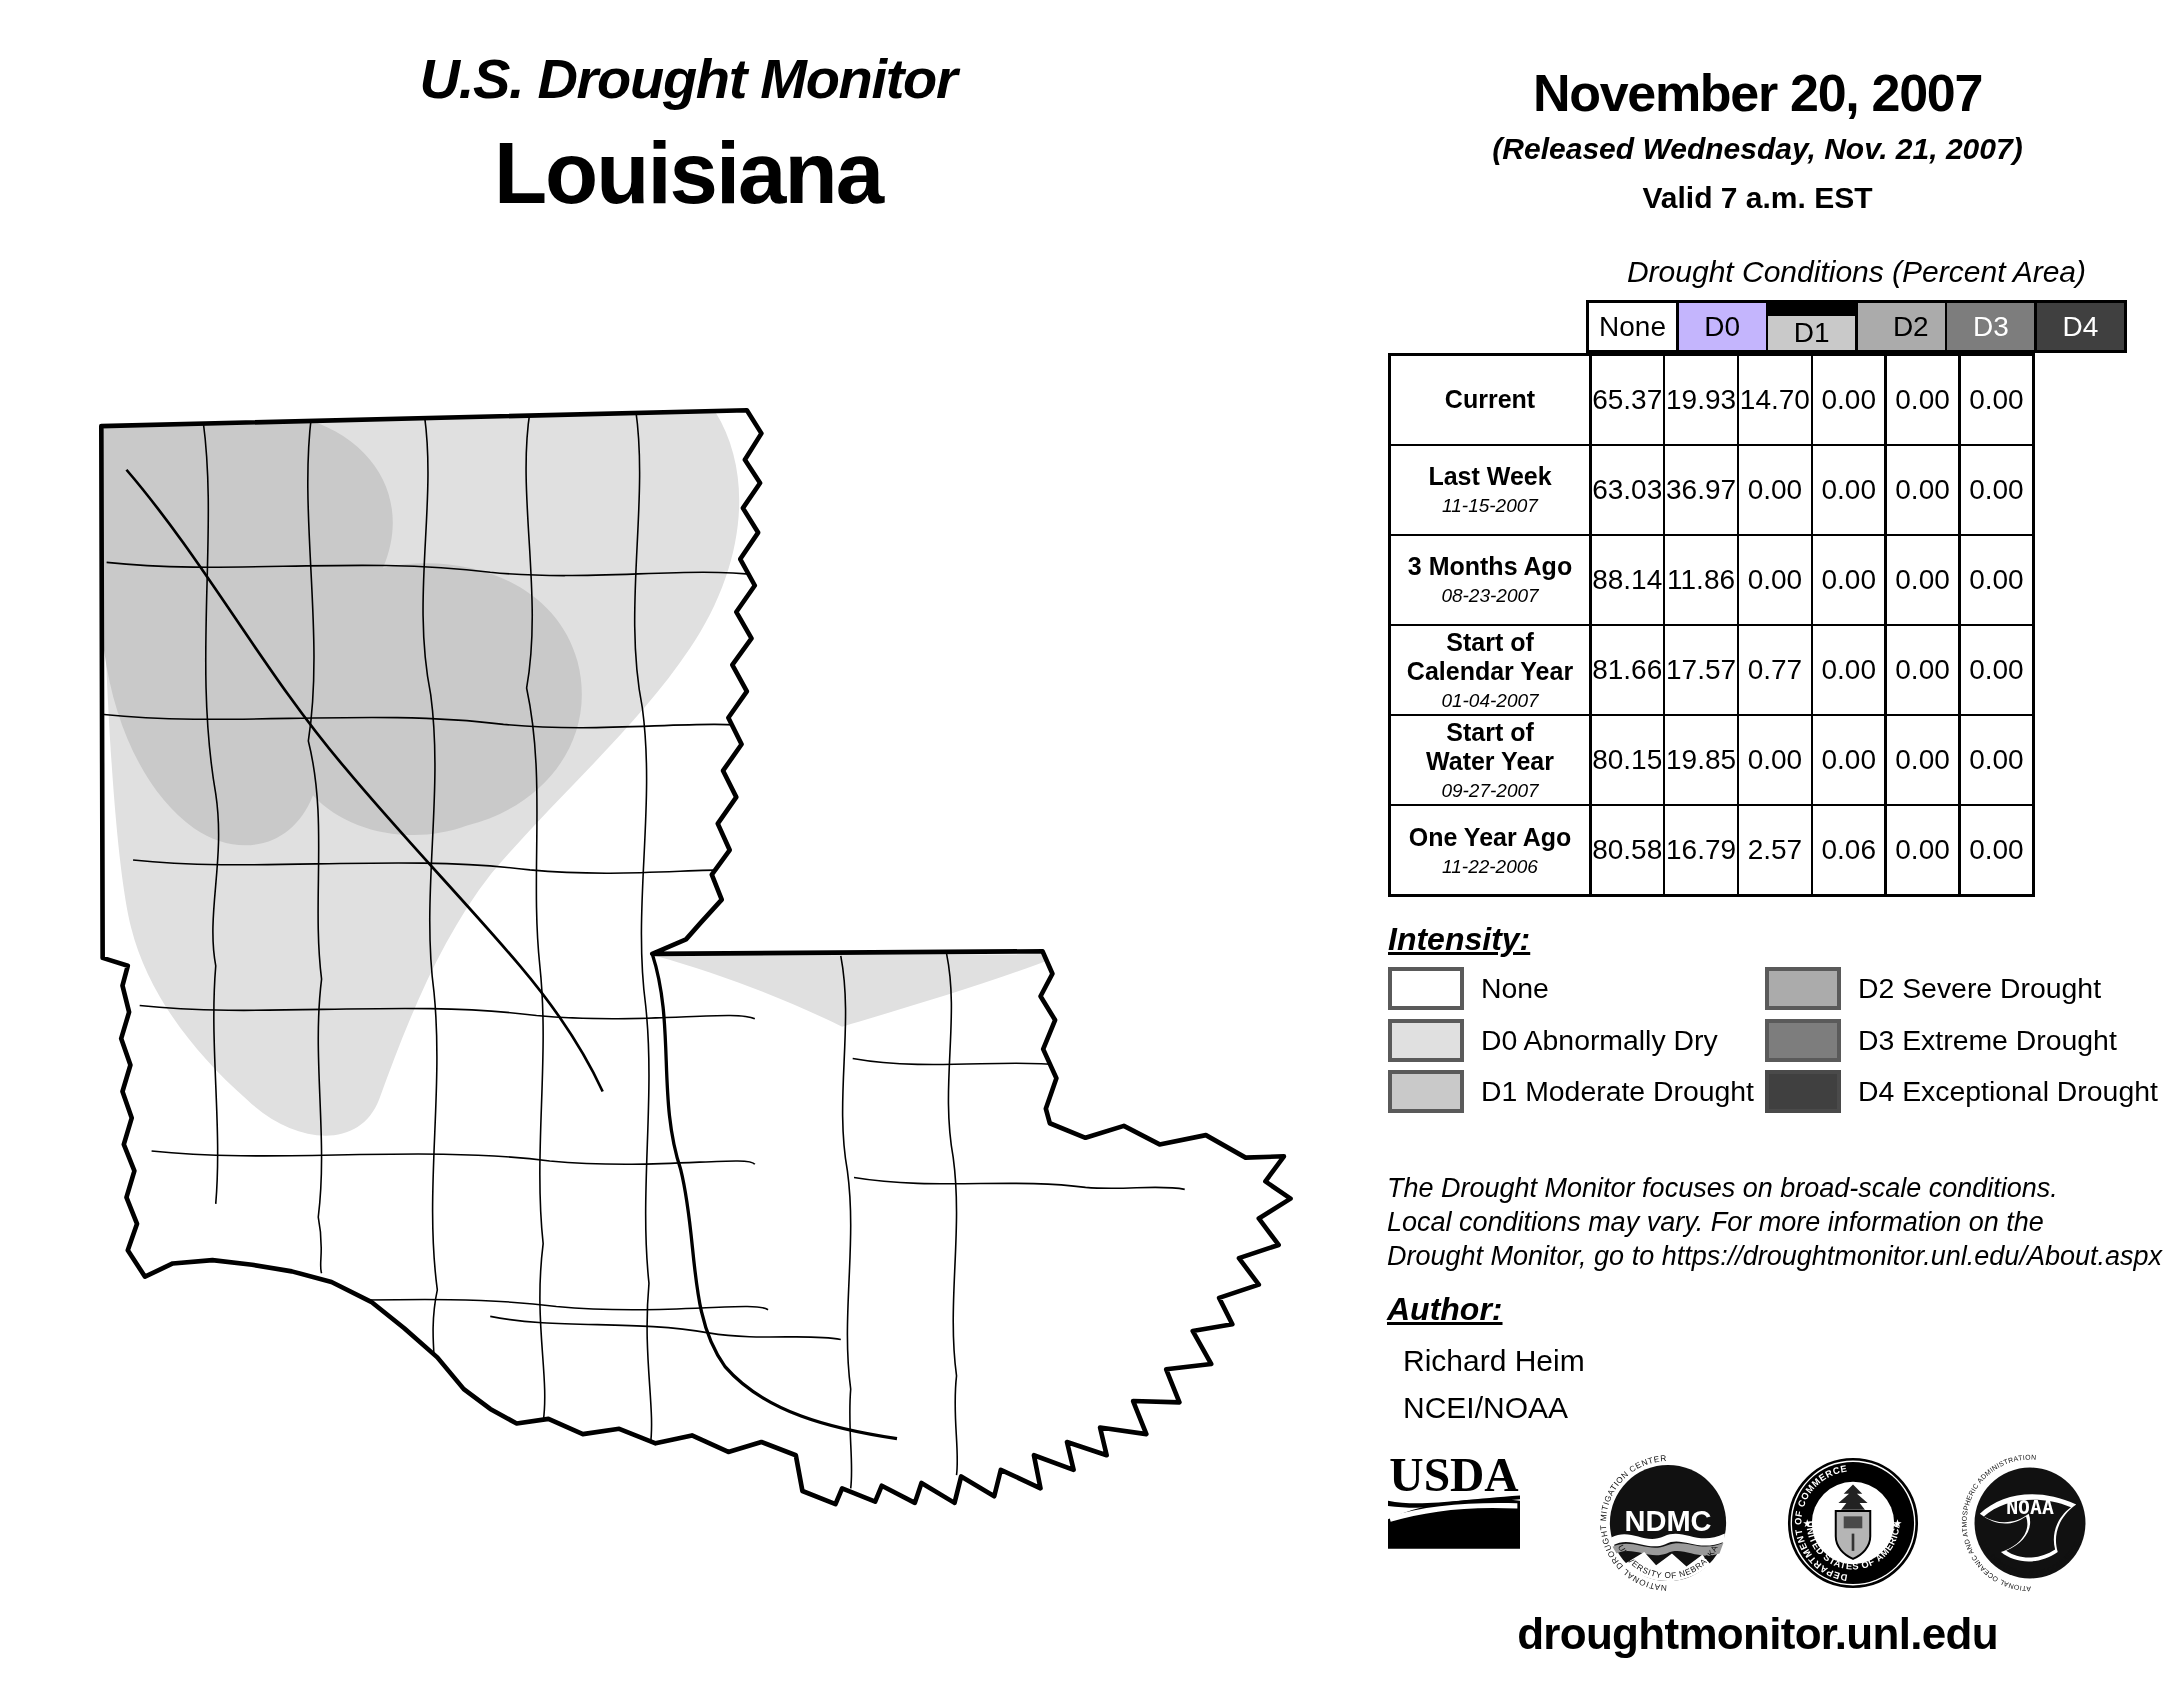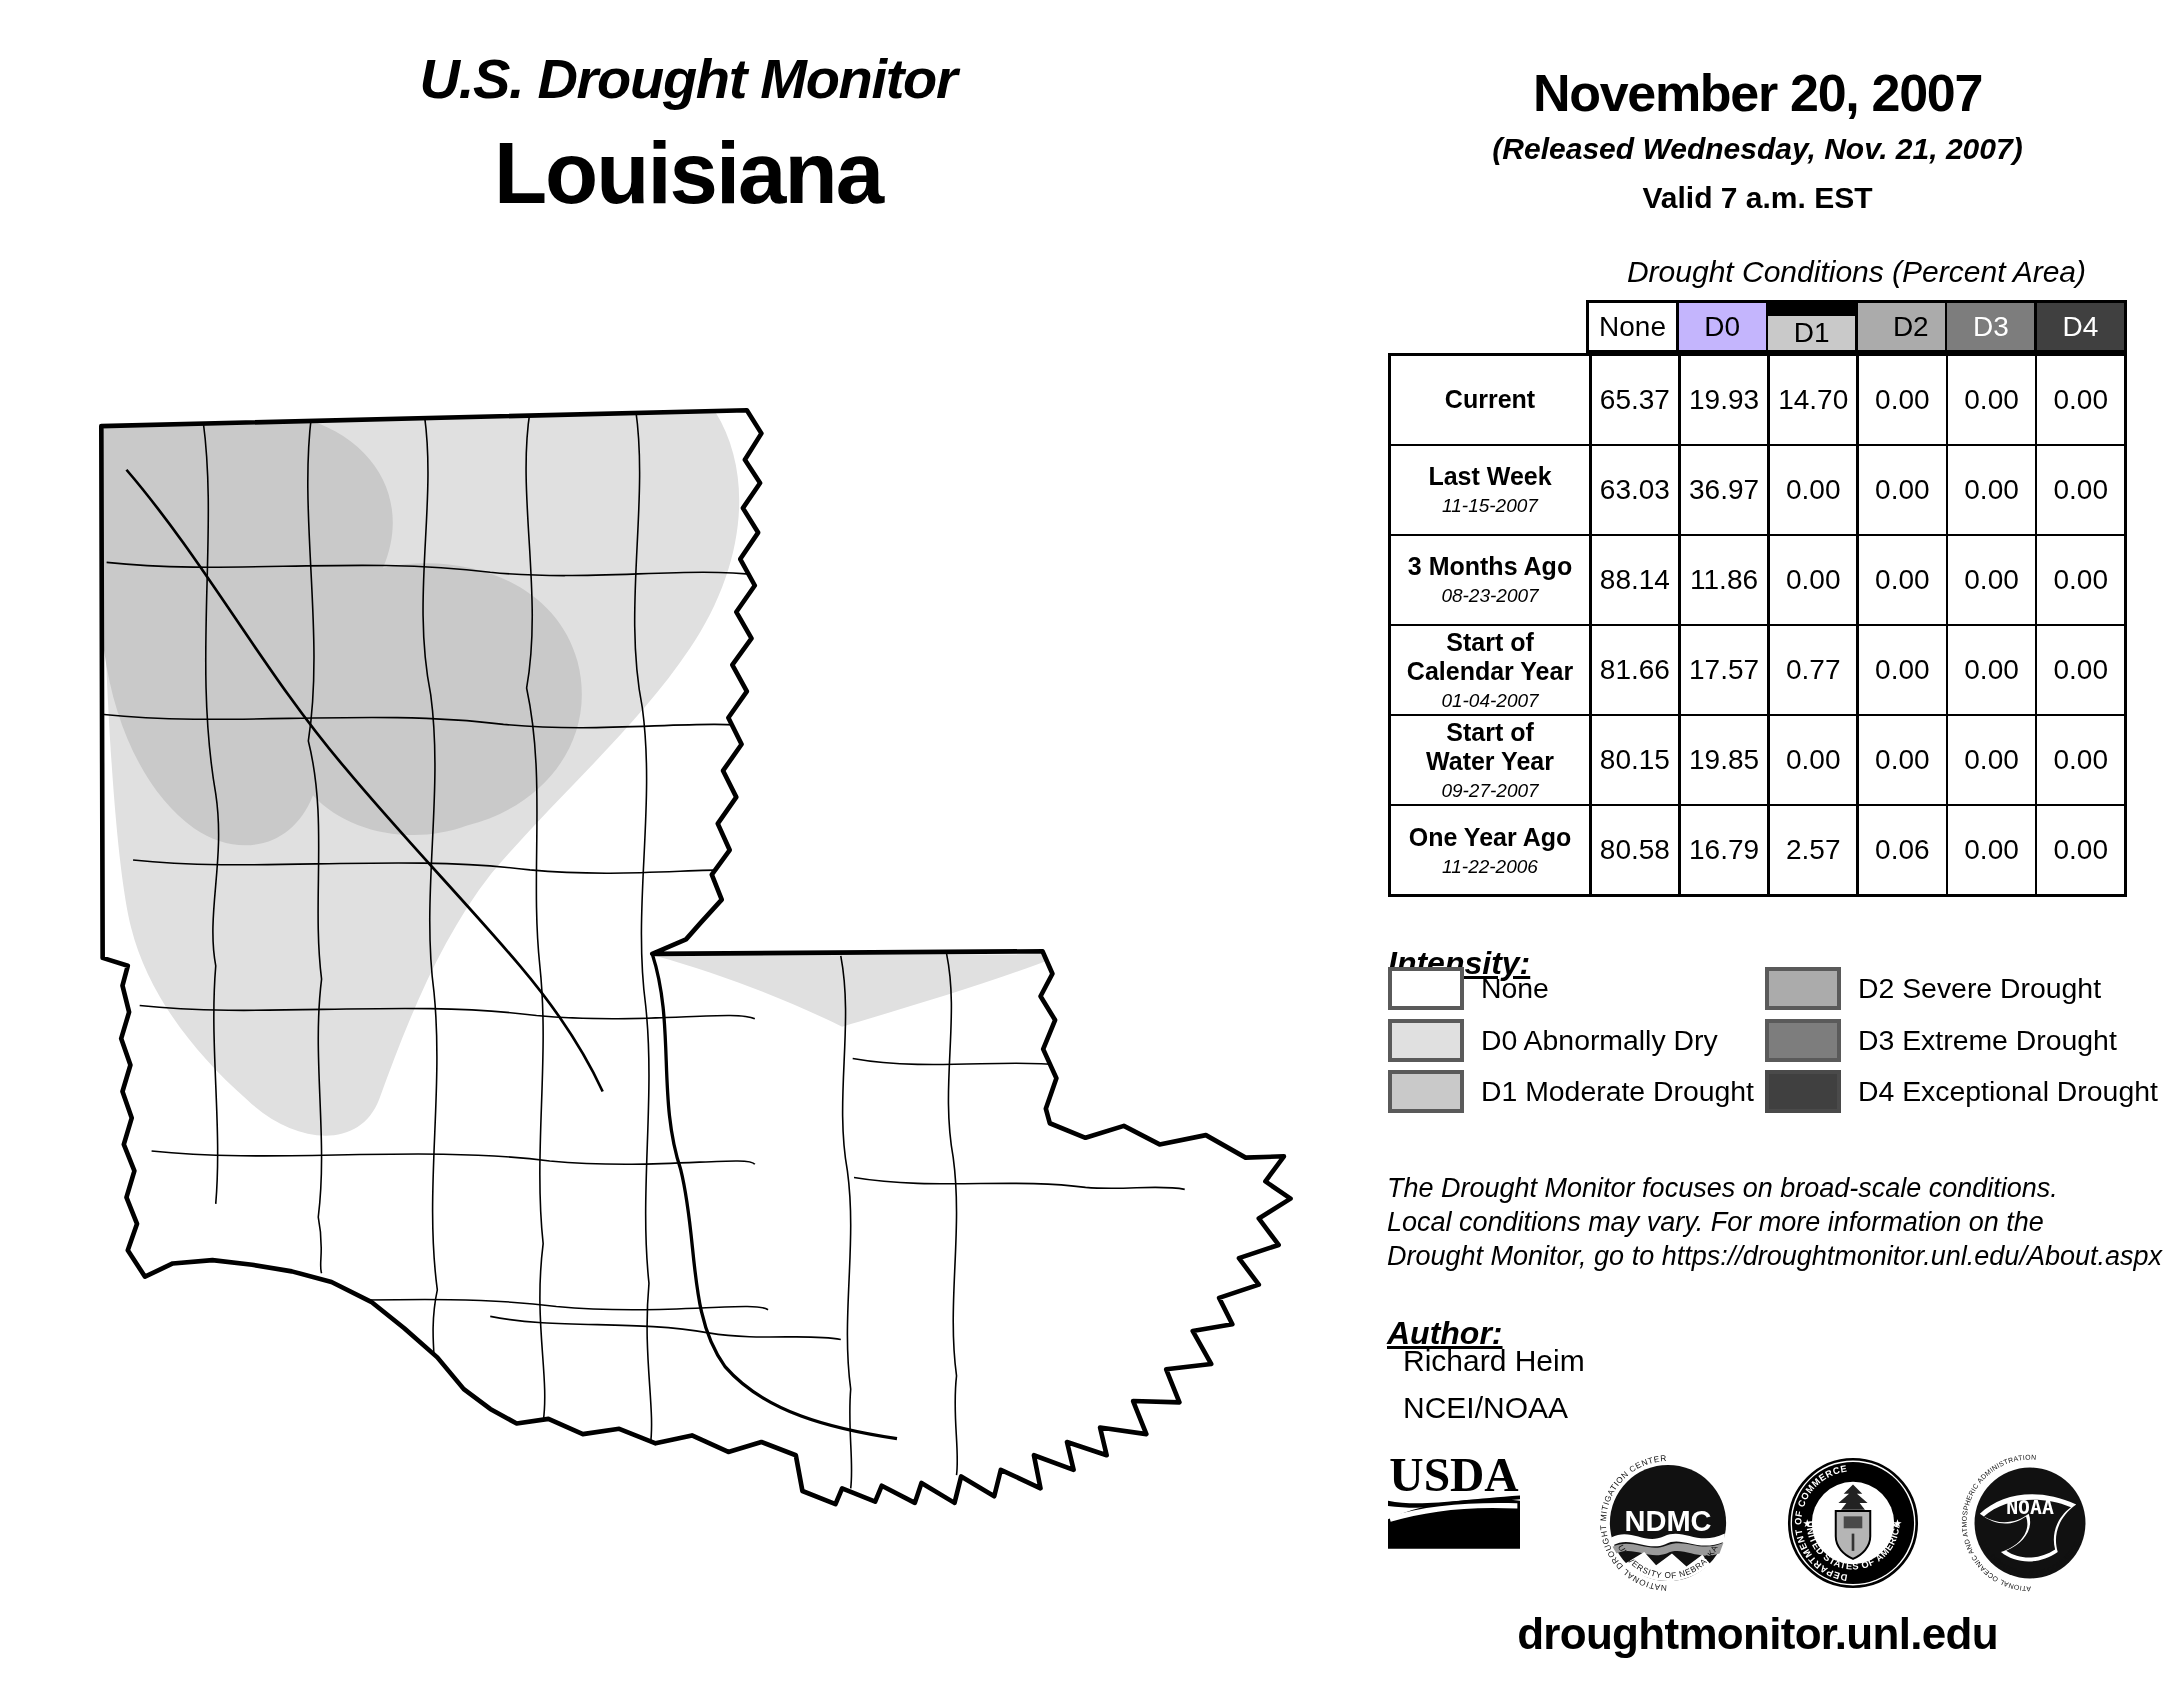--- a/index.html
+++ b/index.html
@@ -20,30 +20,30 @@
   
   #tbl-caption{left:1586px;top:255px;width:541px;text-align:center;font-size:30px;font-style:italic;}
   #tbl-header{
     left:1586px;top:300px;width:541px;height:53px;
     display:grid;grid-template-columns:repeat(6,1fr);
     background:#000;border:3.3px solid #000;gap:2.6px;box-sizing:border-box;
   }
   #tbl-header .hcell{display:flex;align-items:center;justify-content:center;font-size:28px;background:#fff;}
   #tbl-header .hcell.dark{color:#fff;}
   #tbl-main{
-    left:1388px;top:353px;width:739px;height:544px;
+    left:1388px;top:353px;width:647px;height:544px;
     display:grid;grid-template-columns:198px repeat(6,1fr);grid-auto-rows:1fr;
     background:#000;border:3.3px solid #000;gap:2.6px;box-sizing:border-box;
   }
   #tbl-main .cell{background:#fff;display:flex;flex-direction:column;align-items:center;justify-content:center;}
   #tbl-main .rlabel{font-size:25px;font-weight:bold;text-align:center;line-height:29px;}
   #tbl-main .rsub{font-size:19px;font-style:italic;margin-top:4px;}
   #tbl-main .val{font-size:28px;}
   
-  #intensity-heading,#author-heading{font-size:32px;font-weight:bold;font-style:italic;text-decoration:underline;margin-top:24px;}
+  #intensity-heading,#author-heading{font-size:32px;font-weight:bold;font-style:italic;text-decoration:underline;}
   .legend-row{display:flex;align-items:center;}
   .swatch{width:68px;height:35px;border:4.6px solid #5a5a5a;box-sizing:content-box;}
   .swatch.noborder-dark{border-color:#4a4a4a;}
   .legend-label{font-size:28.4px;margin-left:17px;white-space:nowrap;}
   
   #notes{left:1387px;top:1171px;width:794px;font-size:27px;font-style:italic;line-height:34px;}
   #author-name,#author-org{font-size:30px;margin-left:16px;}
   
   #site-url{left:1388px;top:1609px;width:739px;text-align:center;font-size:44px;font-weight:bold;letter-spacing:-0.7px;}
   .logo-circle-svg{position:absolute;}

